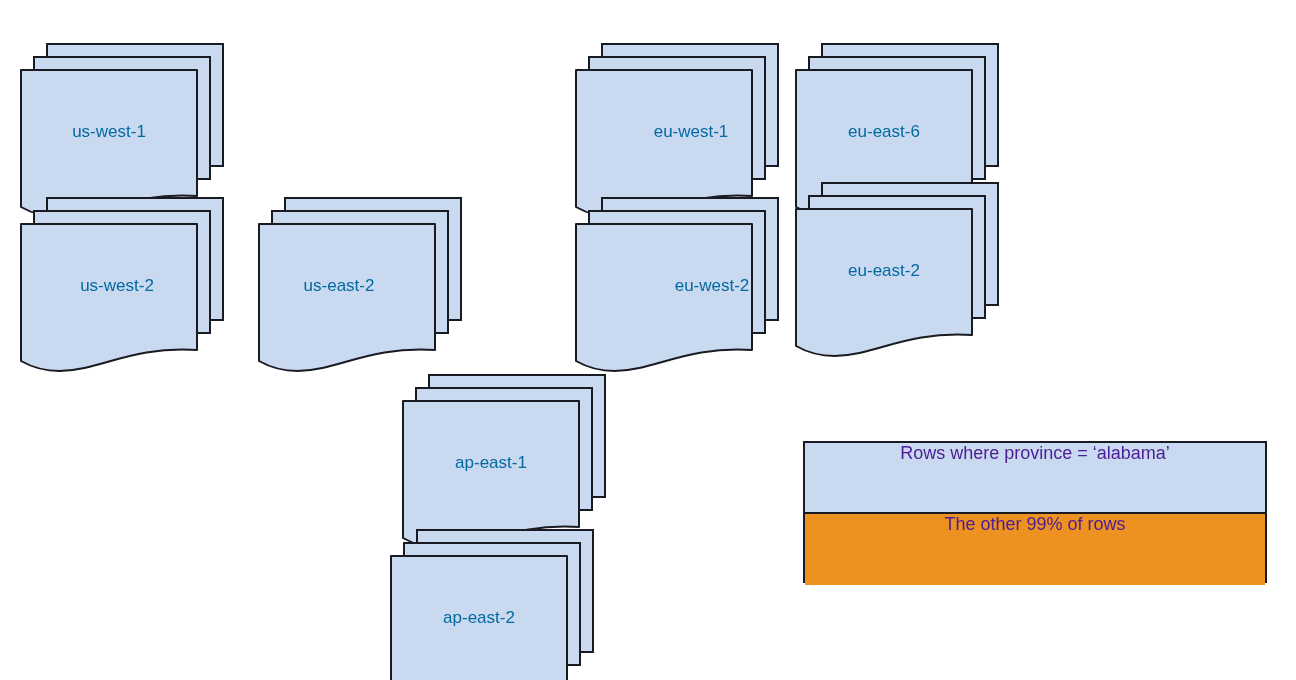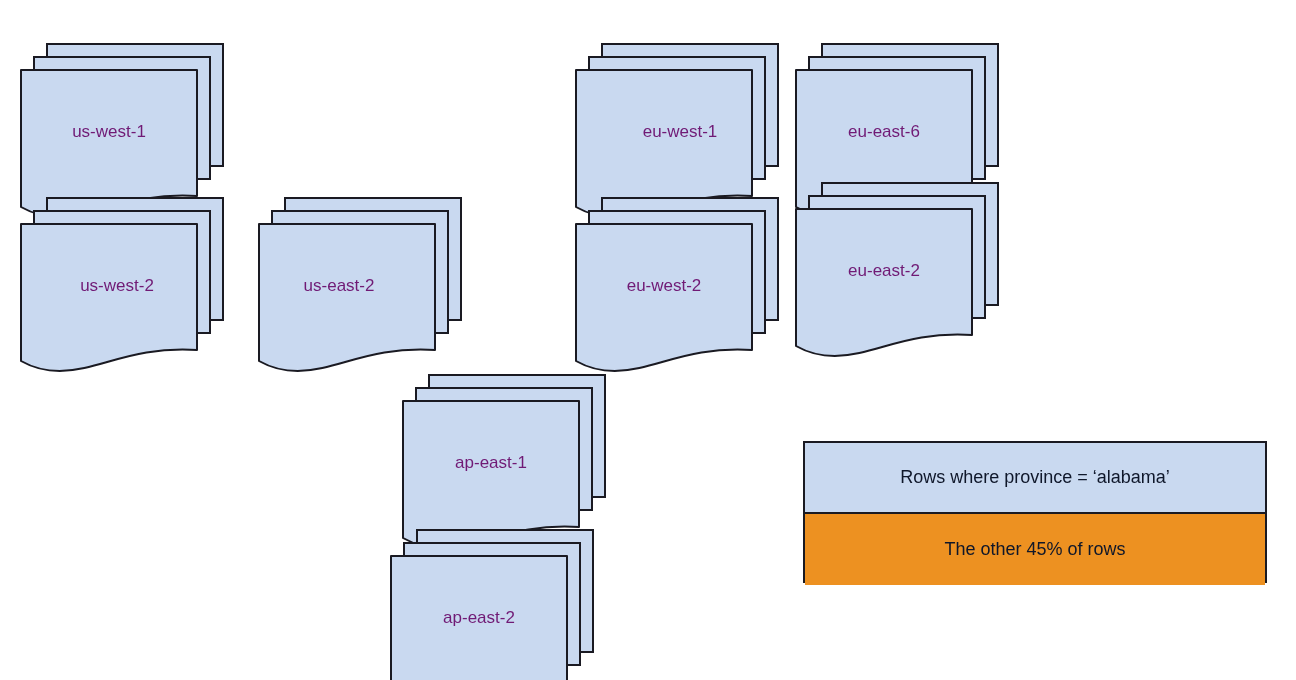--- a/index.html
+++ b/index.html
@@ -27,36 +27,35 @@
     overflow: visible;
   }
   .stack-label {
     position: absolute;
     left: 0;
     top: 0;
     width: 176px;
     text-align: center;
     font-size: 17px;
     line-height: 1;
-    color: #701a75;
+    color: #0369a1;
     pointer-events: none;
     white-space: nowrap;
   }
   .legend {
     position: absolute;
     border: 2px solid #1a1a22;
     box-sizing: border-box;
   }
   .legend-row {
     box-sizing: border-box;
     display: flex;
-    align-items: center;
     justify-content: center;
     font-size: 18px;
-    color: #0f172a;
+    color: #4c1d95;
   }
   .legend-row.top {
     border-bottom: 2px solid #1a1a22;
   }
 </style>
 </head>
 <body>
 
 <div id="canvas">
     <div class="stack" style="left: 20px; top: 43px; width: 202px; height: 148px;">
@@ -66,21 +65,21 @@
         <path d="M0,0 L176,0 L176,126 C109.12,122 80.96000000000001,146 38.72,147 C22.880000000000003,147 8.8,142 0,137 Z" transform="translate(1,27)" fill="#C9D9F0" stroke="#1a1a22" stroke-width="2" stroke-linejoin="round"></path>
       </svg>
       <div class="stack-label" style="top: 80px; left: 1px;">us-west-1</div>
     </div>
     <div class="stack" style="left: 575px; top: 43px; width: 202px; height: 148px;">
       <svg width="206" height="152">
         <rect x="27" y="1" width="176" height="122" fill="#C9D9F0" stroke="#1a1a22" stroke-width="2"></rect>
         <rect x="14" y="14" width="176" height="122" fill="#C9D9F0" stroke="#1a1a22" stroke-width="2"></rect>
         <path d="M0,0 L176,0 L176,126 C109.12,122 80.96000000000001,146 38.72,147 C22.880000000000003,147 8.8,142 0,137 Z" transform="translate(1,27)" fill="#C9D9F0" stroke="#1a1a22" stroke-width="2" stroke-linejoin="round"></path>
       </svg>
-      <div class="stack-label" style="top: 80px; left: 1px; padding-left: 16px;">eu-west-1</div>
+      <div class="stack-label" style="top: 80px; left: 12px; padding-left: 16px;">eu-west-1</div>
     </div>
     <div class="stack" style="left: 795px; top: 43px; width: 202px; height: 148px;">
       <svg width="206" height="152">
         <rect x="27" y="1" width="176" height="122" fill="#C9D9F0" stroke="#1a1a22" stroke-width="2"></rect>
         <rect x="14" y="14" width="176" height="122" fill="#C9D9F0" stroke="#1a1a22" stroke-width="2"></rect>
         <path d="M0,0 L176,0 L176,126 C109.12,122 80.96000000000001,146 38.72,147 C22.880000000000003,147 8.8,142 0,137 Z" transform="translate(1,27)" fill="#C9D9F0" stroke="#1a1a22" stroke-width="2" stroke-linejoin="round"></path>
       </svg>
       <div class="stack-label" style="top: 80px; left: 1px;">eu-east-6</div>
     </div>
     <div class="stack" style="left: 20px; top: 197px; width: 202px; height: 148px;">
@@ -98,21 +97,21 @@
         <path d="M0,0 L176,0 L176,126 C109.12,122 80.96000000000001,146 38.72,147 C22.880000000000003,147 8.8,142 0,137 Z" transform="translate(1,27)" fill="#C9D9F0" stroke="#1a1a22" stroke-width="2" stroke-linejoin="round"></path>
       </svg>
       <div class="stack-label" style="top: 80px; left: 1px;">us-east-2</div>
     </div>
     <div class="stack" style="left: 575px; top: 197px; width: 202px; height: 148px;">
       <svg width="206" height="152">
         <rect x="27" y="1" width="176" height="122" fill="#C9D9F0" stroke="#1a1a22" stroke-width="2"></rect>
         <rect x="14" y="14" width="176" height="122" fill="#C9D9F0" stroke="#1a1a22" stroke-width="2"></rect>
         <path d="M0,0 L176,0 L176,126 C109.12,122 80.96000000000001,146 38.72,147 C22.880000000000003,147 8.8,142 0,137 Z" transform="translate(1,27)" fill="#C9D9F0" stroke="#1a1a22" stroke-width="2" stroke-linejoin="round"></path>
       </svg>
-      <div class="stack-label" style="top: 80px; left: 1px;">eu-west-2</div>
+      <div class="stack-label" style="top: 80px; left: 1px; padding-left: 48px;">eu-west-2</div>
     </div>
     <div class="stack" style="left: 795px; top: 182px; width: 202px; height: 148px;">
       <svg width="206" height="152">
         <rect x="27" y="1" width="176" height="122" fill="#C9D9F0" stroke="#1a1a22" stroke-width="2"></rect>
         <rect x="14" y="14" width="176" height="122" fill="#C9D9F0" stroke="#1a1a22" stroke-width="2"></rect>
         <path d="M0,0 L176,0 L176,126 C109.12,122 80.96000000000001,146 38.72,147 C22.880000000000003,147 8.8,142 0,137 Z" transform="translate(1,27)" fill="#C9D9F0" stroke="#1a1a22" stroke-width="2" stroke-linejoin="round"></path>
       </svg>
       <div class="stack-label" style="top: 80px; left: 1px;">eu-east-2</div>
     </div>
     <div class="stack" style="left: 402px; top: 374px; width: 164px; height: 148px;">
@@ -129,16 +128,16 @@
         <rect x="14" y="14" width="176" height="122" fill="#C9D9F0" stroke="#1a1a22" stroke-width="2"></rect>
         <path d="M0,0 L176,0 L176,126 C109.12,122 80.96000000000001,146 38.72,147 C22.880000000000003,147 8.8,142 0,137 Z" transform="translate(1,27)" fill="#C9D9F0" stroke="#1a1a22" stroke-width="2" stroke-linejoin="round"></path>
       </svg>
       <div class="stack-label" style="top: 80px; left: 1px;">ap-east-2</div>
     </div>
     <div class="legend" style="left: 803px; top: 441px; width: 464px; height: 142px;">
       <div class="legend-row top" style="background: rgb(201, 217, 240); height: 71px;">
         <span>Rows where province = ‘alabama’</span>
       </div>
       <div class="legend-row" style="background: rgb(237, 145, 33); height: 71px;">
-        <span>The other 45% of rows</span>
+        <span>The other 99% of rows</span>
       </div>
     </div>
   </div>
 
 </body></html>

